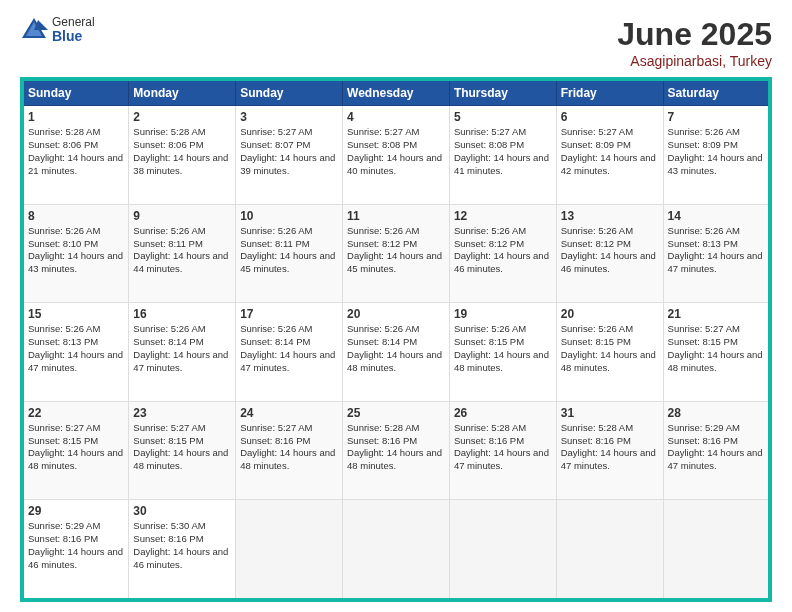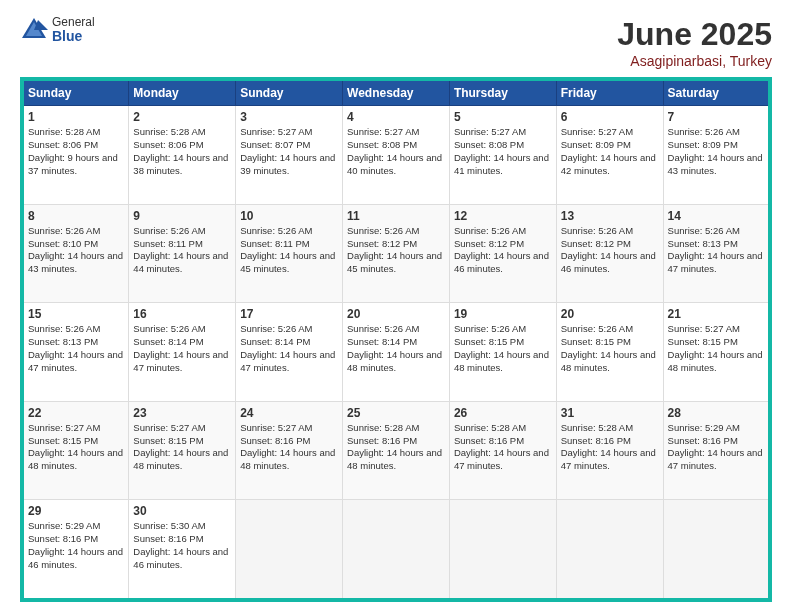--- a/index.html
+++ b/index.html
@@ -139,21 +139,21 @@
         <th>Friday</th>
         <th>Saturday</th>
       </tr>
     </thead>
     <tbody id="calendar-body">
     <tr class="row-1">
           <td>
         <span class="day-num">1</span>
         <span>Sunrise: 5:28 AM</span><br>
         <span>Sunset: 8:06 PM</span><br>
-        <span>Daylight: 9 hours and 37 minutes.</span>
+        <span>Daylight: 14 hours and 21 minutes.</span>
       </td>
           <td>
         <span class="day-num">2</span>
         <span>Sunrise: 5:28 AM</span><br>
         <span>Sunset: 8:06 PM</span><br>
         <span>Daylight: 14 hours and 38 minutes.</span>
       </td>
           <td>
         <span class="day-num">3</span>
         <span>Sunrise: 5:27 AM</span><br>

